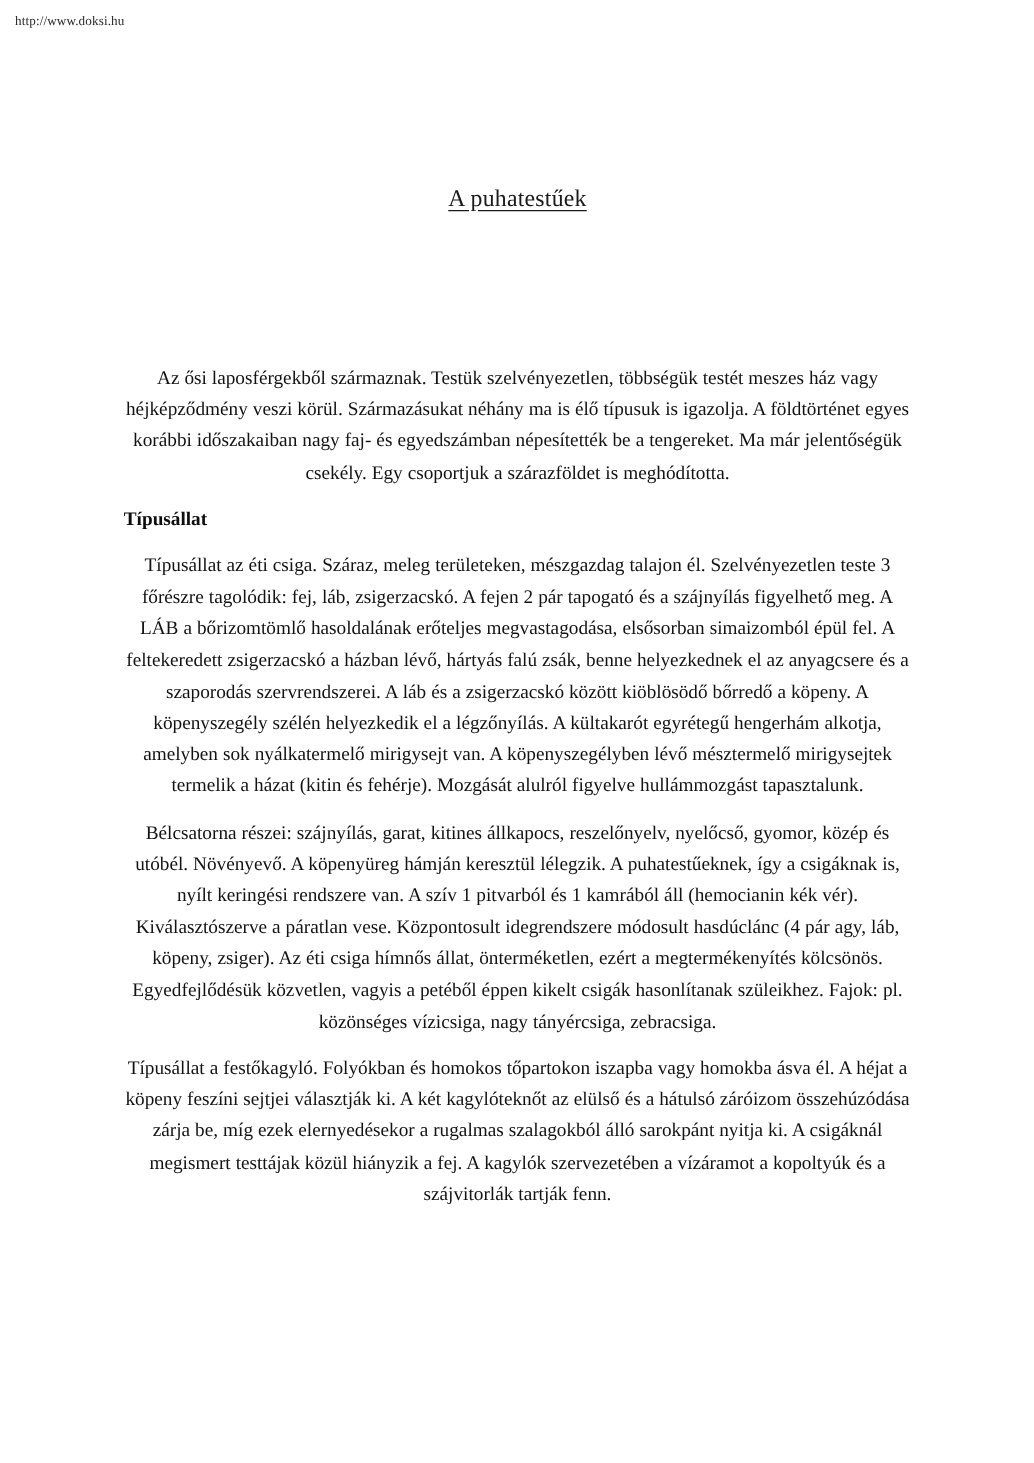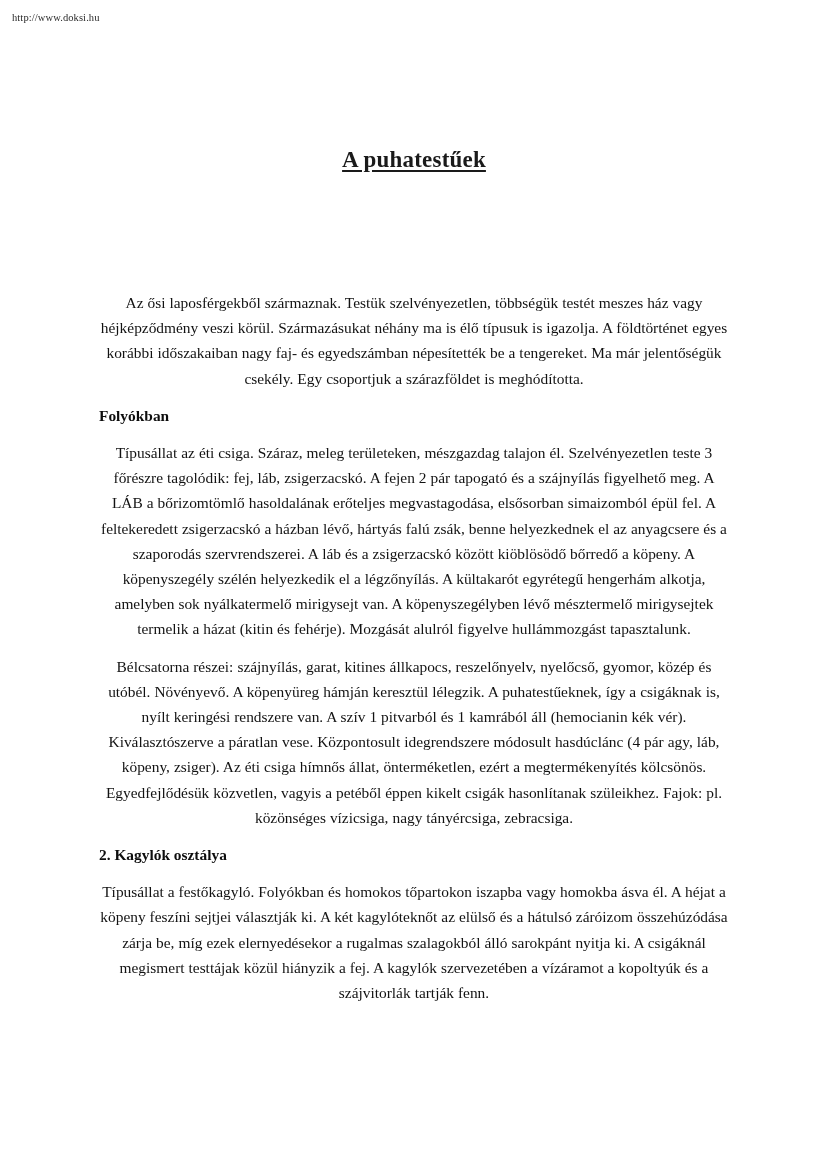--- a/index.html
+++ b/index.html
@@ -41,22 +41,22 @@
     position: absolute;
     left: 99px;
     top: 0;
     width: 630px;
   }
 
   .doc-title {
     margin: 0;
     padding: 0;
     text-align: center;
-    font-size: 23px;
-    font-weight: bold;
+    font-size: 19px;
+    font-weight: normal;
     line-height: 24px;
     letter-spacing: 0.2px;
     position: absolute;
     top: 148px;
     left: 0;
     width: 630px;
   }
   .doc-title .u {
     text-decoration: underline;
     text-underline-offset: 3px;
@@ -92,22 +92,21 @@
 <div class="page">
 
   <div class="site-url">http://www.doksi.hu</div>
 
   <div class="doc">
 
     <h1 class="doc-title"><span class="u">A puhatestűek</span></h1>
 
     <div class="body-flow">
         <p class="para">Az ősi laposférgekből származnak. Testük szelvényezetlen, többségük testét meszes ház vagy héjképződmény veszi körül. Származásukat néhány ma is élő típusuk is igazolja. A földtörténet egyes korábbi időszakaiban nagy faj- és egyedszámban népesítették be a tengereket. Ma már jelentőségük csekély. Egy csoportjuk a szárazföldet is meghódította.</p>
-        <h2 class="heading">Folyókban</h2>
+        <h2 class="heading">Típusállat</h2>
         <p class="para">Típusállat az éti csiga. Száraz, meleg területeken, mészgazdag talajon él. Szelvényezetlen teste 3 főrészre tagolódik: fej, láb, zsigerzacskó. A fejen 2 pár tapogató és a szájnyílás figyelhető meg. A LÁB a bőrizomtömlő hasoldalának erőteljes megvastagodása, elsősorban simaizomból épül fel. A feltekeredett zsigerzacskó a házban lévő, hártyás falú zsák, benne helyezkednek el az anyagcsere és a szaporodás szervrendszerei. A láb és a zsigerzacskó között kiöblösödő bőrredő a köpeny. A köpenyszegély szélén helyezkedik el a légzőnyílás. A kültakarót egyrétegű hengerhám alkotja, amelyben sok nyálkatermelő mirigysejt van. A köpenyszegélyben lévő mésztermelő mirigysejtek termelik a házat (kitin és fehérje). Mozgását alulról figyelve hullámmozgást tapasztalunk.</p>
         <p class="para">Bélcsatorna részei: szájnyílás, garat, kitines állkapocs, reszelőnyelv, nyelőcső, gyomor, közép és utóbél. Növényevő. A köpenyüreg hámján keresztül lélegzik. A puhatestűeknek, így a csigáknak is, nyílt keringési rendszere van. A szív 1 pitvarból és 1 kamrából áll (hemocianin kék vér). Kiválasztószerve a páratlan vese. Központosult idegrendszere módosult hasdúclánc (4 pár agy, láb, köpeny, zsiger). Az éti csiga hímnős állat, önterméketlen, ezért a megtermékenyítés kölcsönös. Egyedfejlődésük közvetlen, vagyis a petéből éppen kikelt csigák hasonlítanak szüleikhez. Fajok: pl. közönséges vízicsiga, nagy tányércsiga, zebracsiga.</p>
-        <h2 class="heading">2. Kagylók osztálya</h2>
         <p class="para">Típusállat a festőkagyló. Folyókban és homokos tőpartokon iszapba vagy homokba ásva él. A héjat a köpeny feszíni sejtjei választják ki. A két kagylóteknőt az elülső és a hátulsó záróizom összehúzódása zárja be, míg ezek elernyedésekor a rugalmas szalagokból álló sarokpánt nyitja ki. A csigáknál megismert testtájak közül hiányzik a fej. A kagylók szervezetében a vízáramot a kopoltyúk és a szájvitorlák tartják fenn.</p>
       </div>
 
   </div>
 
 </div>
 
 </body></html>

